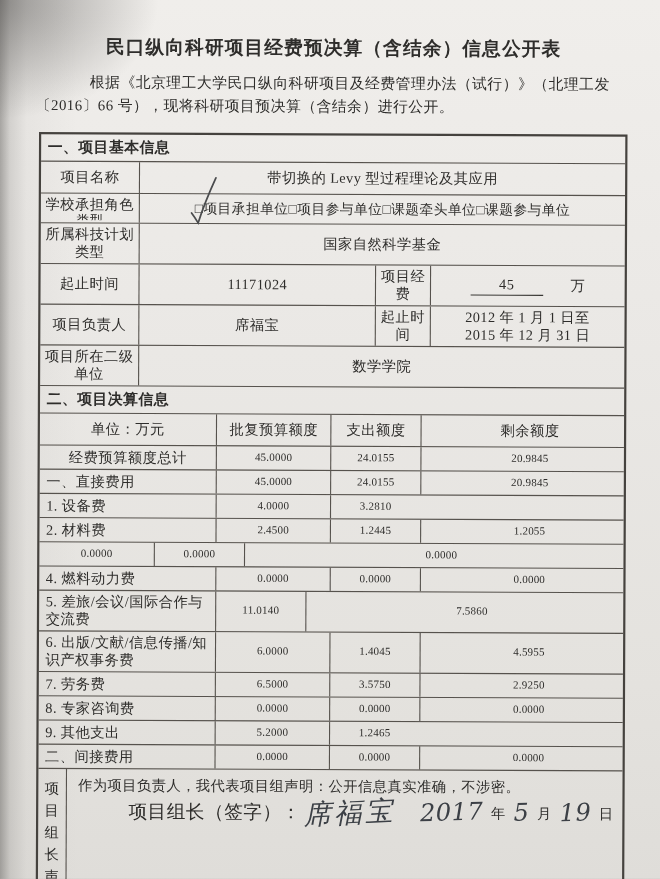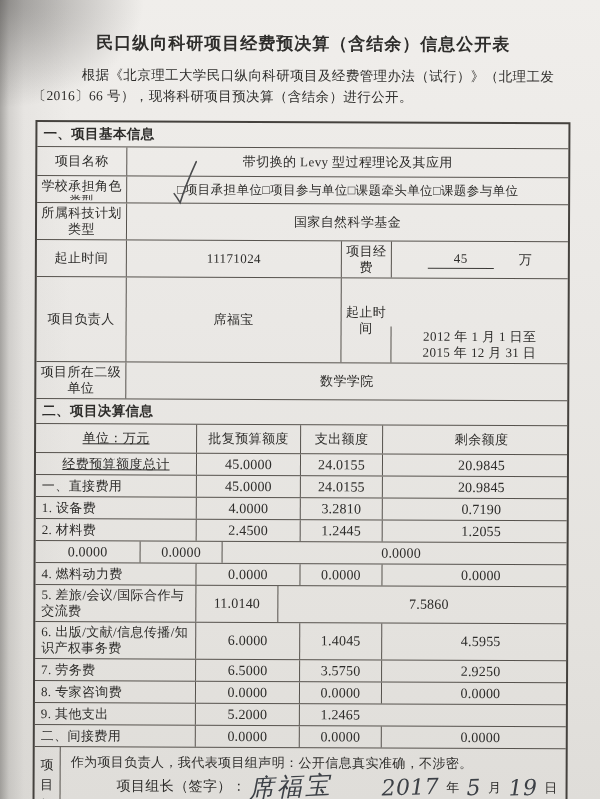--- a/index.html
+++ b/index.html
@@ -48,39 +48,39 @@
   .r-dept{min-height:33px;}
   .c-val2{width:215px;flex:none;}
   .c-lab2{width:50px;flex:none;}
   .c-val3{flex:1;gap:19px;}
   .two-line{display:block;}
   .role-clip{height:6px;overflow:hidden;line-height:12px;font-size:12px;}
   .opts-wrap{position:relative;display:inline-block;white-space:nowrap;font-size:12.5px;}
   .tick{position:absolute;left:-6px;top:-22px;z-index:3;}
   .fill-line{display:inline-block;min-width:62px;border-bottom:1.3px solid #3a3936;
              text-align:center;padding:0 2px 1px;}
-  .dur{ text-align:right;margin-top:48px;}
+  .dur{ text-align:left;}
   .dur div{white-space:nowrap;}
   
   .b-lab{width:160px;flex:none;justify-content:flex-start;text-align:left;padding-left:6px;}
-  .b-lab.center{justify-content:center;text-align:center;padding-left:4px;text-decoration:underline;}
+  .b-lab.center{justify-content:center;text-align:center;padding-left:4px;}
   .b-c2{width:104px;flex:none;}
   .b-c3{width:82px;flex:none;text-align:right;}
   .b-c4{flex:1;padding-left:17px;}
   .b-head .cell{min-height:28px;font-size:13px;}
   .b-row{min-height:21px;}
-  .num{font-size:14px;letter-spacing:.2px;}
+  .num{font-size:10px;letter-spacing:.2px;}
   
   .d-lab{width:25px;flex:none;flex-direction:column;justify-content:flex-start;
          padding-top:8px;line-height:20px;}
   .d-body{flex:1;display:block;text-align:left;padding:0;}
   .r-decl{min-height:86px;}
   .statement{font-size:13px;padding:7px 10px 0;}
   .sign-row{display:flex;align-items:center;margin-top:8px;padding:0 6px 0 56px;}
-  .sign-label{font-size:14px;font-family:Liberation Serif, serif;}
+  .sign-label{font-size:17px;font-family:Liberation Serif, serif;}
   .hand{font-style:italic;color:#3c4046;font-family:"DejaVu Serif",serif;}
   .hand-name{font-size:25px;letter-spacing:3px;transform:rotate(-3deg);display:inline-block;margin-left:2px;}
   .date-grp{margin-left:auto;display:flex;align-items:center;gap:7px;padding-right:2px;}
   .hand-digit{font-size:22px;display:inline-block;transform:rotate(-2deg);}
   .date-unit{font-size:13px;}
   .footnote{margin:7px 0 0 -3px;font-size:13px;}
 </style>
 </head>
 <body>
 
@@ -178,21 +178,20 @@
       <div class="tbl-row b-row">
         <div class="cell b-lab">一、直接费用</div>
         <div class="cell b-c2 num">45.0000</div>
         <div class="cell b-c3 num">24.0155</div>
         <div class="cell b-c4 num">20.9845</div>
       </div>
       <div class="tbl-row b-row">
         <div class="cell b-lab">1. 设备费</div>
         <div class="cell b-c2 num">4.0000</div>
         <div class="cell b-c3 num">3.2810</div>
-        <div class="cell b-c4 num">0.7190</div>
       </div>
       <div class="tbl-row b-row">
         <div class="cell b-lab">2. 材料费</div>
         <div class="cell b-c2 num">2.4500</div>
         <div class="cell b-c3 num">1.2445</div>
         <div class="cell b-c4 num">1.2055</div>
       </div>
       <div class="tbl-row b-row">
         <div class="cell b-c2 num">0.0000</div>
         <div class="cell b-c3 num">0.0000</div>

